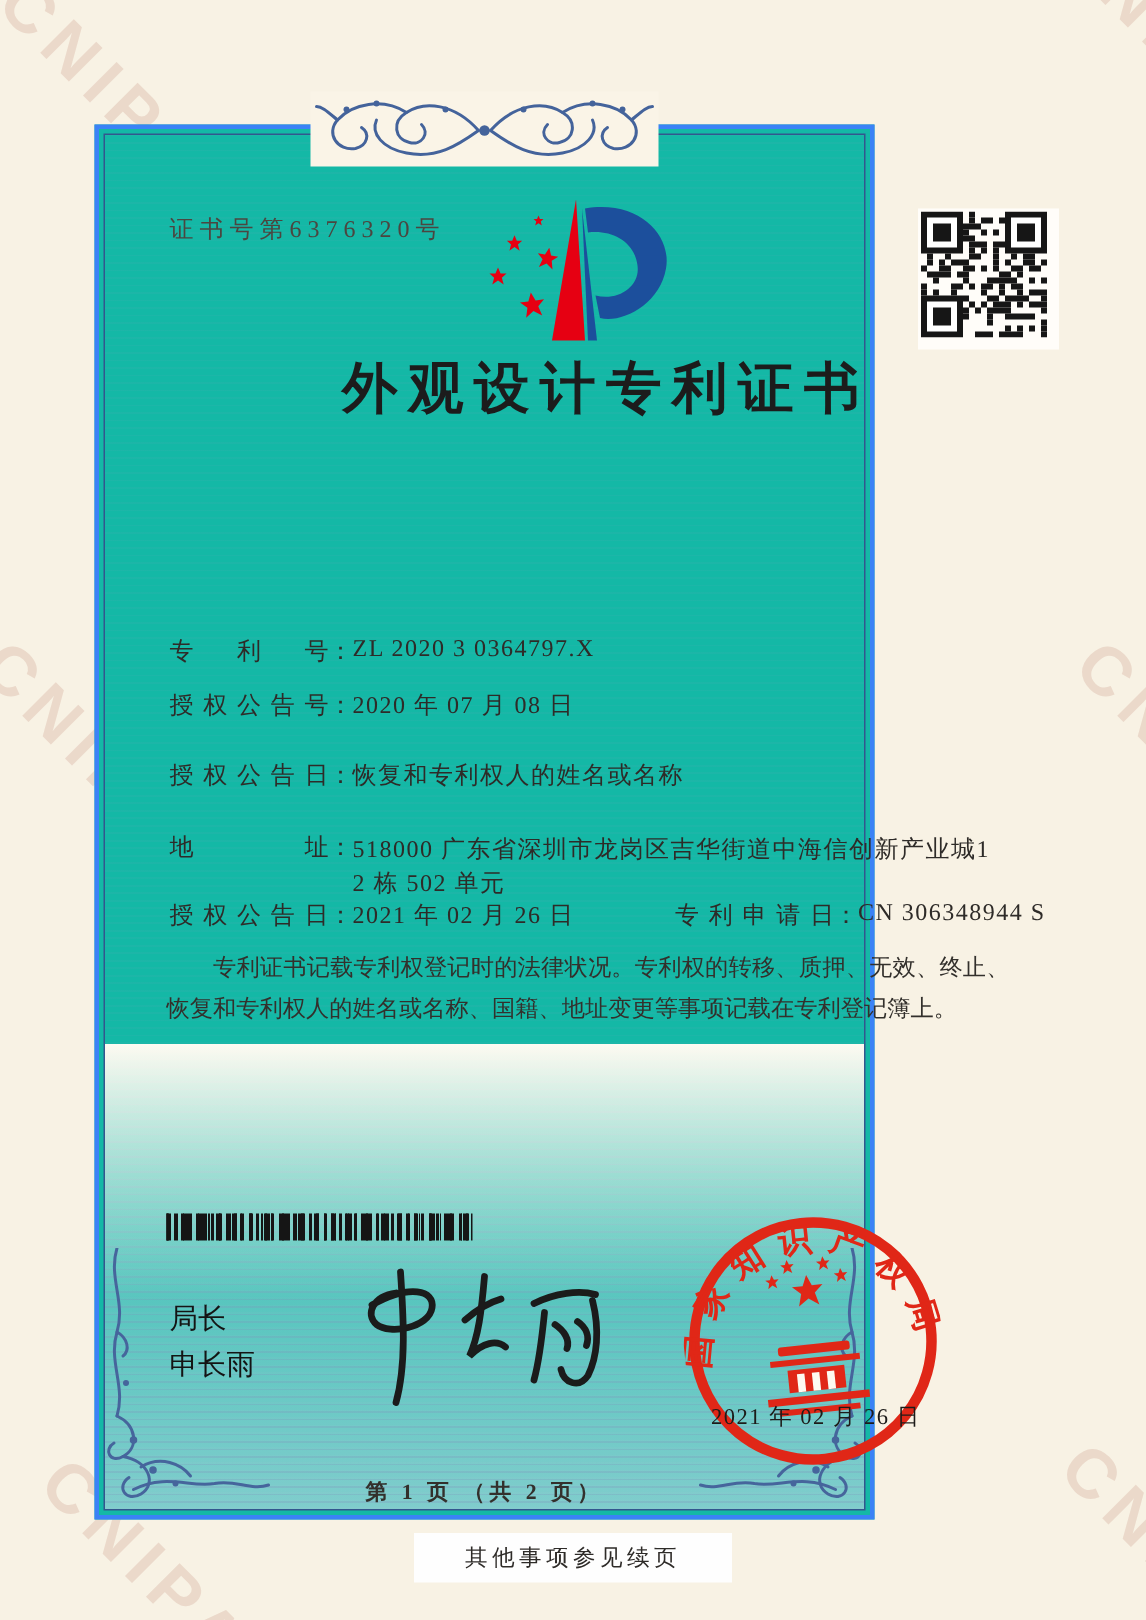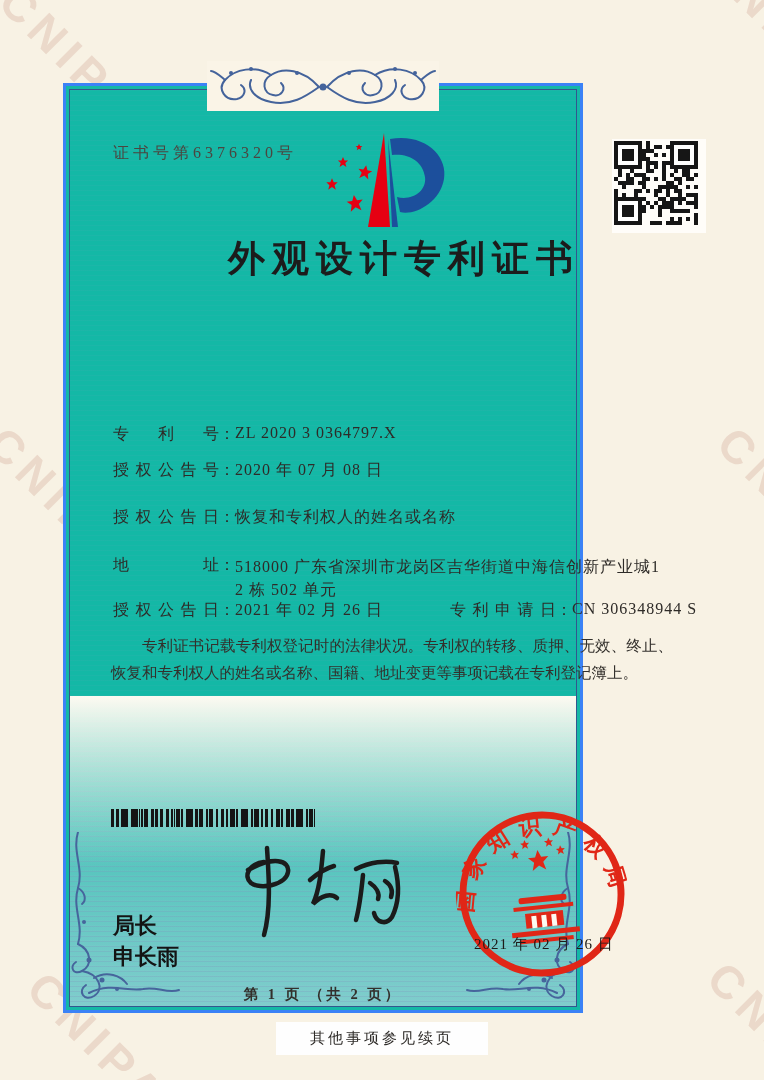--- a/index.html
+++ b/index.html
@@ -72,23 +72,23 @@
   .body-text p{margin:0;text-indent:2em;}
   
   .barcode{
     position:absolute;left:45px;top:723px;width:204px;height:18px;
     background-image:
       repeating-linear-gradient(90deg,#151515 0 2px,rgba(0,0,0,0) 2px 5px),
       repeating-linear-gradient(90deg,#151515 0 1px,rgba(0,0,0,0) 1px 7px),
       repeating-linear-gradient(90deg,#151515 0 3px,rgba(0,0,0,0) 3px 11px);
   }
   .officer{
-    position:absolute;left:47px;top:824px;
+    position:absolute;left:47px;top:778px;
     font-family:"Liberation Sans","DejaVu Sans",sans-serif;
-    font-size:22px;font-weight:bold;color:#141414;line-height:31px;
+    font-size:19px;font-weight:normal;color:#141414;line-height:31px;
   }
   .signature{position:absolute;left:152px;top:752px;width:200px;height:100px;}
   .seal{position:absolute;left:390px;top:722px;width:172px;height:172px;transform:rotate(-6deg);z-index:6;}
   .seal-date{
     position:absolute;left:408px;top:849px;z-index:7;
     font-size:15px;color:#1d1b19;letter-spacing:1px;white-space:nowrap;
   }
   .page-info{
     position:absolute;left:0;top:899px;width:100%;text-align:center;
     font-size:14.5px;letter-spacing:3px;color:#33302c;z-index:7;font-weight:bold;

